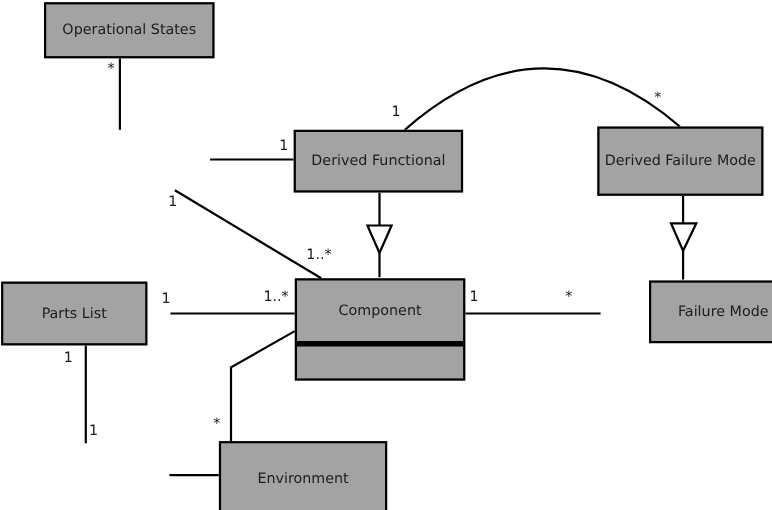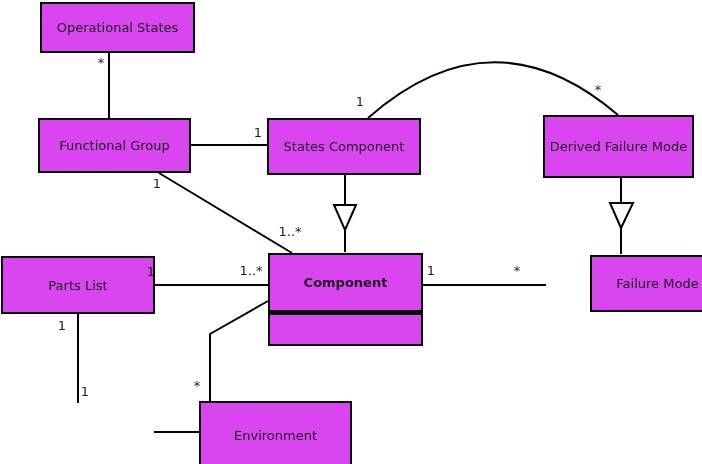--- a/index.html
+++ b/index.html
@@ -20,34 +20,33 @@
     position: absolute;
     left: 0;
     top: 0;
     width: 702px;
     height: 464px;
     z-index: 1;
   }
   .uml-class {
     position: absolute;
     box-sizing: border-box;
-    background: #d946ef;
+    background: #a3a3a3;
     border: 2px solid #000000;
     display: flex;
     align-items: center;
     justify-content: center;
     font-size: 13px;
     line-height: 15px;
     white-space: nowrap;
     z-index: 2;
   }
   .uml-class.two-comp {
     display: block;
     padding: 0;
-    font-weight: bold;
   }
   .name-comp {
     box-sizing: border-box;
     height: 60px;
     border-bottom: 5px solid #000000;
     display: flex;
     align-items: center;
     justify-content: center;
   }
   .attr-comp {
@@ -84,33 +83,30 @@
     <path d="M423 285 L546 285" stroke="#000" stroke-width="2" fill="none"></path>
     <path d="M78 314 L78 403" stroke="#000" stroke-width="2" fill="none"></path>
     <path d="M154 432 L199 432" stroke="#000" stroke-width="2" fill="none"></path>
     <path d="M268 301 L210 334 L210 401" stroke="#000" stroke-width="2" fill="none"></path>
   </svg>
 
   <div class="uml-class" style="left:40px; top:2px; width:155px; height:51px;">
     <span>Operational States</span>
   </div>
 
-  <div class="uml-class" style="left:38px; top:118px; width:153px; height:55px;">
-    <span>Functional Group</span>
-  </div>
 
   <div class="uml-class" style="left:267px; top:118px; width:154px; height:57px;">
-    <span>States Component</span>
+    <span>Derived Functional</span>
   </div>
 
   <div class="uml-class" style="left:543px; top:115px; width:151px; height:63px;">
     <span>Derived Failure Mode</span>
   </div>
 
-  <div class="uml-class" style="left:1px; top:256px; width:154px; height:58px;">
+  <div class="uml-class" style="left:1px; top:256px; width:133px; height:58px;">
     <span>Parts List</span>
   </div>
 
   <div class="uml-class two-comp" style="left:268px; top:253px; width:155px; height:93px;">
     <div class="name-comp">
       <span>Component</span>
     </div>
   </div>
 
   <div class="uml-class" style="left:546px; top:255px; width:135px; height:57px;margin-left:44px;">

